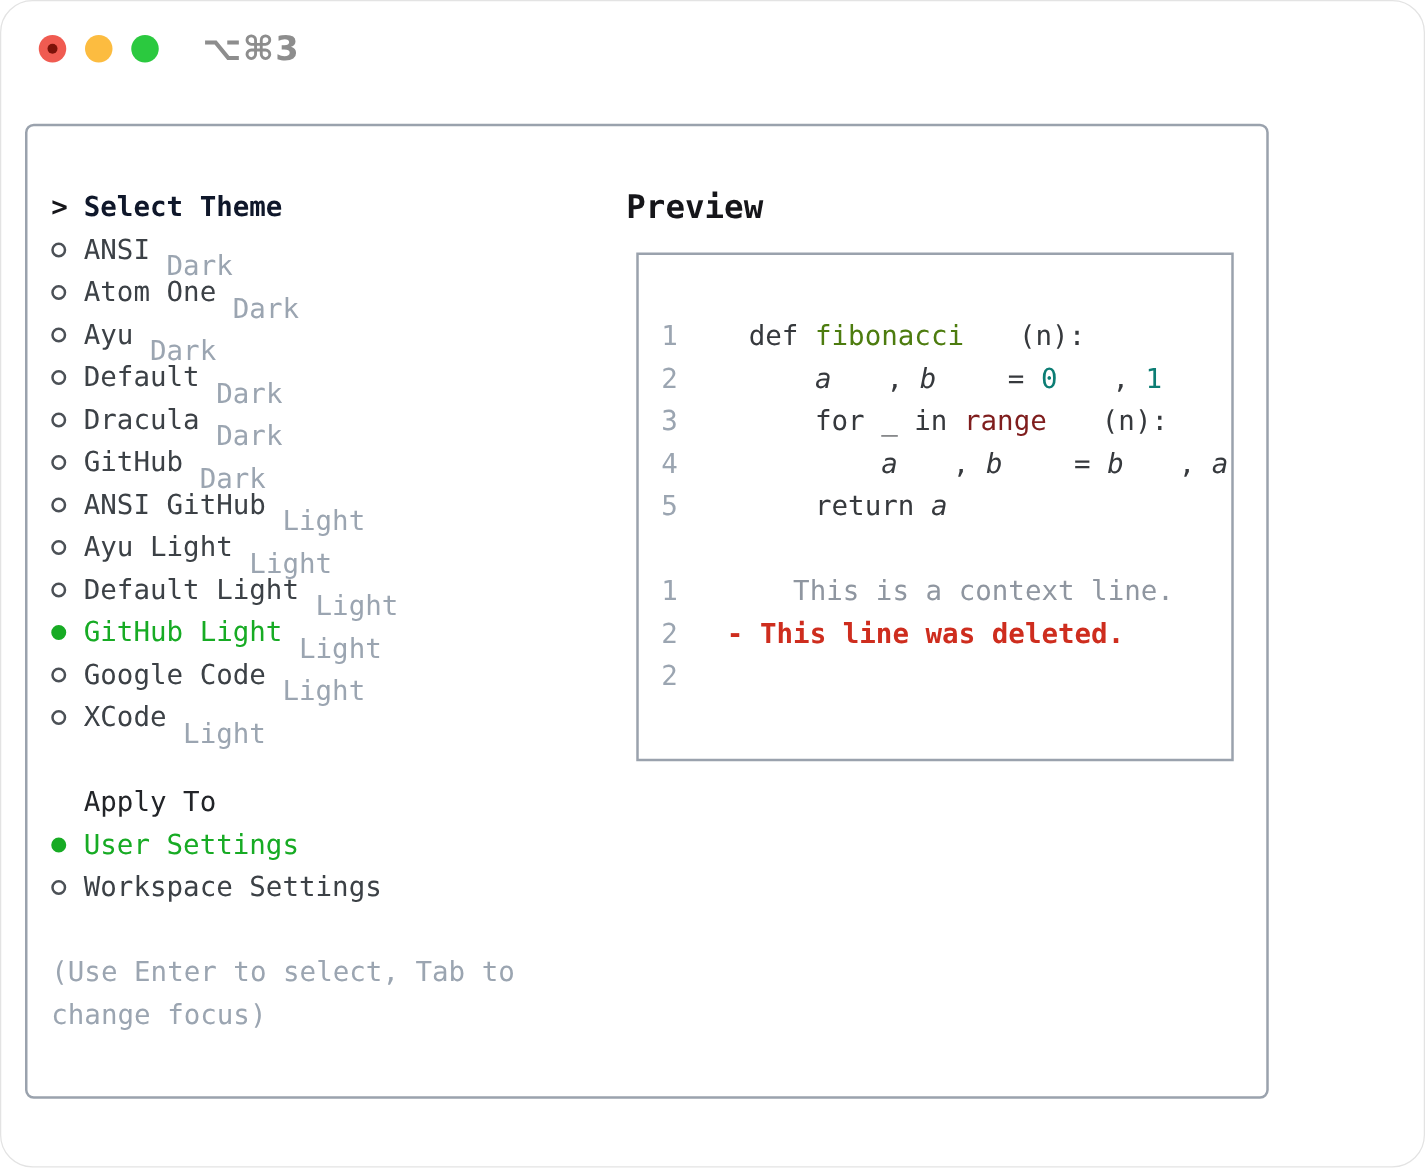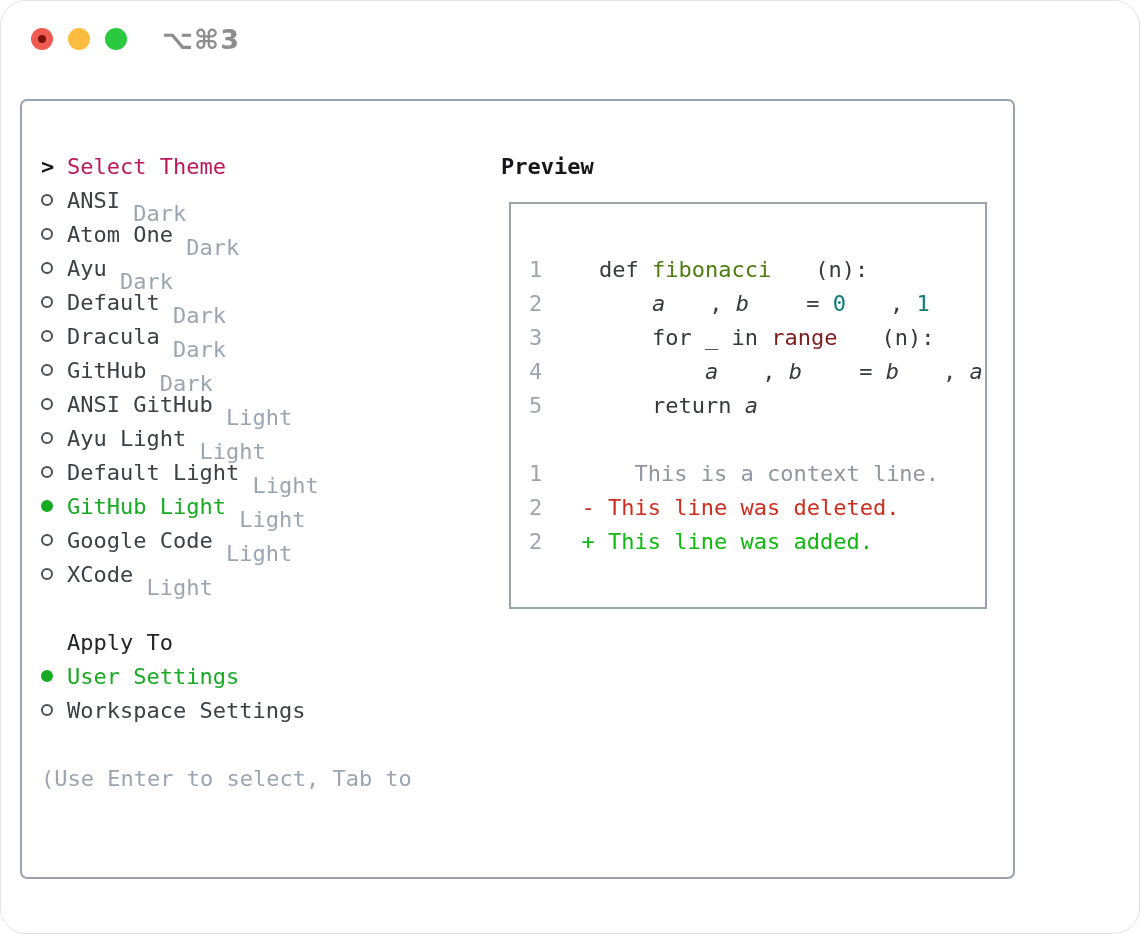--- a/index.html
+++ b/index.html
@@ -31,44 +31,44 @@
   
   .panel {
     position: absolute; left: 19px; top: 98px; width: 995px; height: 780px;
     border: 2px solid #9aa2ad; border-radius: 7px; background: #ffffff;
   }
   
   .left-col { position: absolute; left: 40px; top: 148px; width: 440px; }
   .row { height: 34px; display: flex; align-items: center; font-size: 22px; color: #3c4146; white-space: pre; }
   .row .gutter { width: 26px; display: flex; align-items: center; flex: 0 0 26px; }
   .chevron { font-weight: bold; color: #16161a; font-size: 22px; }
-  .hdr { font-weight: normal; color: #be185d; }
+  .hdr { font-weight: bold; color: #0f172a; }
   .circle { display: inline-block; width: 12px; height: 12px; border: 2px solid #4b5056; border-radius: 50%; }
   .row.selected .circle { background: #17ab24; border-color: #17ab24; }
   .row.selected .t-name { color: #17ab24; text-align: right; }
   .t-variant { color: #9ba5b1; margin-top: 26px; }
   .blank { height: 34px; }
   .help { color: #9ba5b1; }
   .subhdr { color: #222428; }
   
-  .preview-title { position: absolute; left: 500px; top: 148px; height: 34px; display: flex; align-items: center; font-size: 22px; font-weight: bold; color: #16161a; }
+  .preview-title { position: absolute; left: 500px; top: 148px; height: 34px; display: flex; align-items: center; font-size: 26px; font-weight: bold; color: #16161a; }
   .preview-box {
     position: absolute; left: 508px; top: 201px; width: 478px; height: 407px;
     border: 2px solid #9aa2ad; background: #ffffff;
     padding: 48px 0 0 18px; overflow: hidden;
   }
   .pline { height: 34px; display: flex; align-items: center; font-size: 22px; white-space: pre; color: #36393d; }
   .ln { display: inline-block; width: 26px; color: #9ba5b1; flex: 0 0 26px; }
   .seg-code { color: #36393d; margin-left: 44px; }
   .seg-func { color: #4d7c0f; }
   .seg-var  { color: #36393d; font-style: italic; }
   .seg-num  { color: #0c7d74; }
   .seg-call { color: #7f1d1d; }
   .diff-context { color: #8f96a0; }
-  .diff-deleted { color: #ce2d1e; }
+  .diff-deleted { color: #ce2d1e; font-weight: bold; }
   .diff-added   { color: #10b910; }
 </style>
 </head>
 <body>
 
 <div class="window">
 
   <div class="titlebar">
     <span class="light light-red">
         <span class="dot"></span>
@@ -147,20 +147,21 @@
       <span class="t-name">User Settings</span>
     </div>
     <div class="row">
       <span class="gutter"><span class="circle"></span></span>
       <span class="t-name">Workspace Settings</span>
     </div>
 
     <div class="blank"></div>
 
     <div class="row help">(Use Enter to select, Tab to</div>
+    <div class="row help">change focus)</div>
   </div>
 
   <div class="preview-title">Preview</div>
 
   <div class="preview-box">
     <div class="pline">
       <span class="ln">1</span><span class="seg-code">def </span><span class="seg-func">fibonacci</span><span class="seg-code">(n):</span>
     </div>
     <div class="pline">
       <span class="ln">2</span><span class="seg-code">    </span><span class="seg-var">a</span><span class="seg-code">, </span><span class="seg-var">b</span><span class="seg-code"> = </span><span class="seg-num">0</span><span class="seg-code">, </span><span class="seg-num">1</span>
@@ -177,17 +178,17 @@
 
     <div class="blank"></div>
 
     <div class="pline">
       <span class="ln">1</span><span class="diff-context">      This is a context line.</span>
     </div>
     <div class="pline">
       <span class="ln">2</span><span class="diff-deleted">  - This line was deleted.</span>
     </div>
     <div class="pline">
-      <span class="ln">2</span><span class="diff-added">  + This line was added.</span>
+      <span class="ln">2</span>
     </div>
   </div>
 
 </div>
 
 </body></html>

